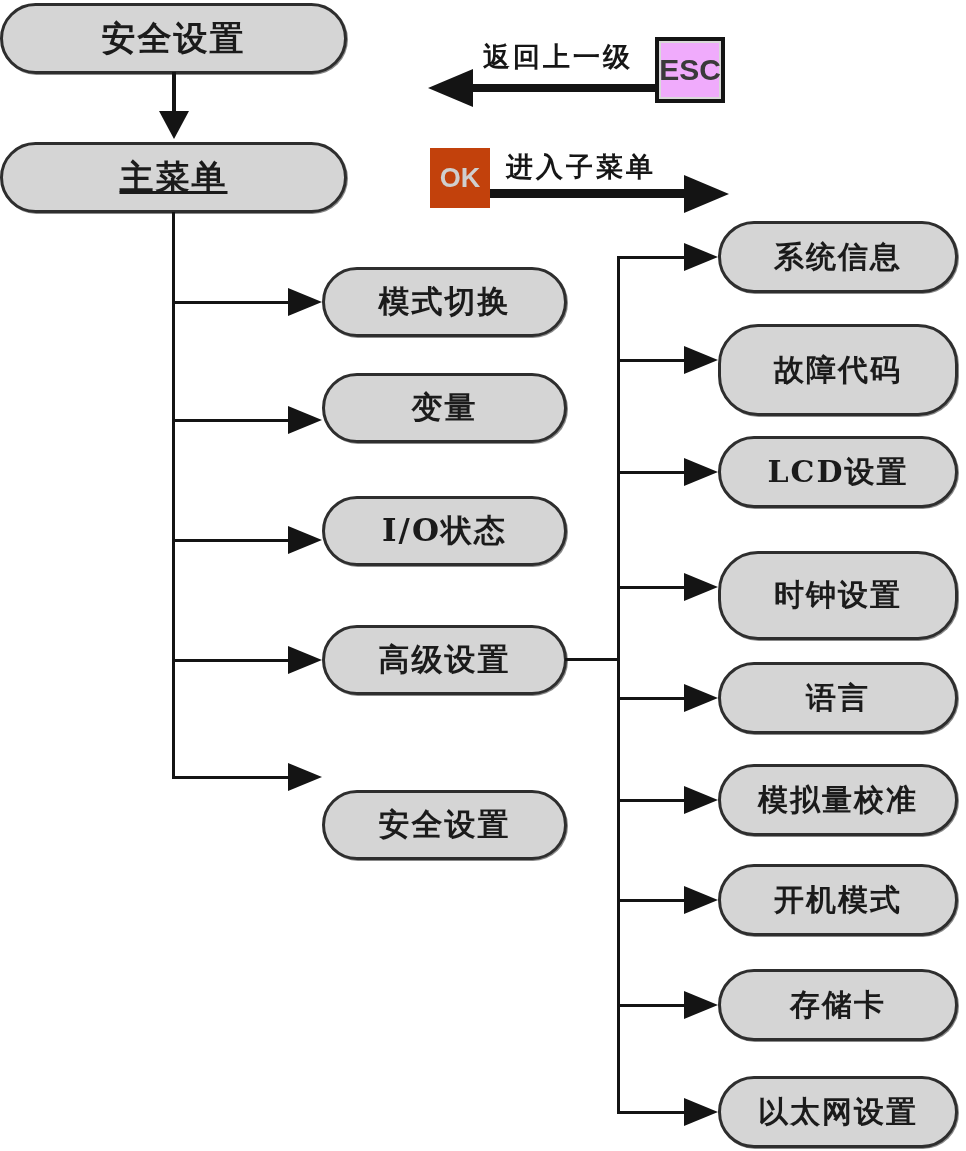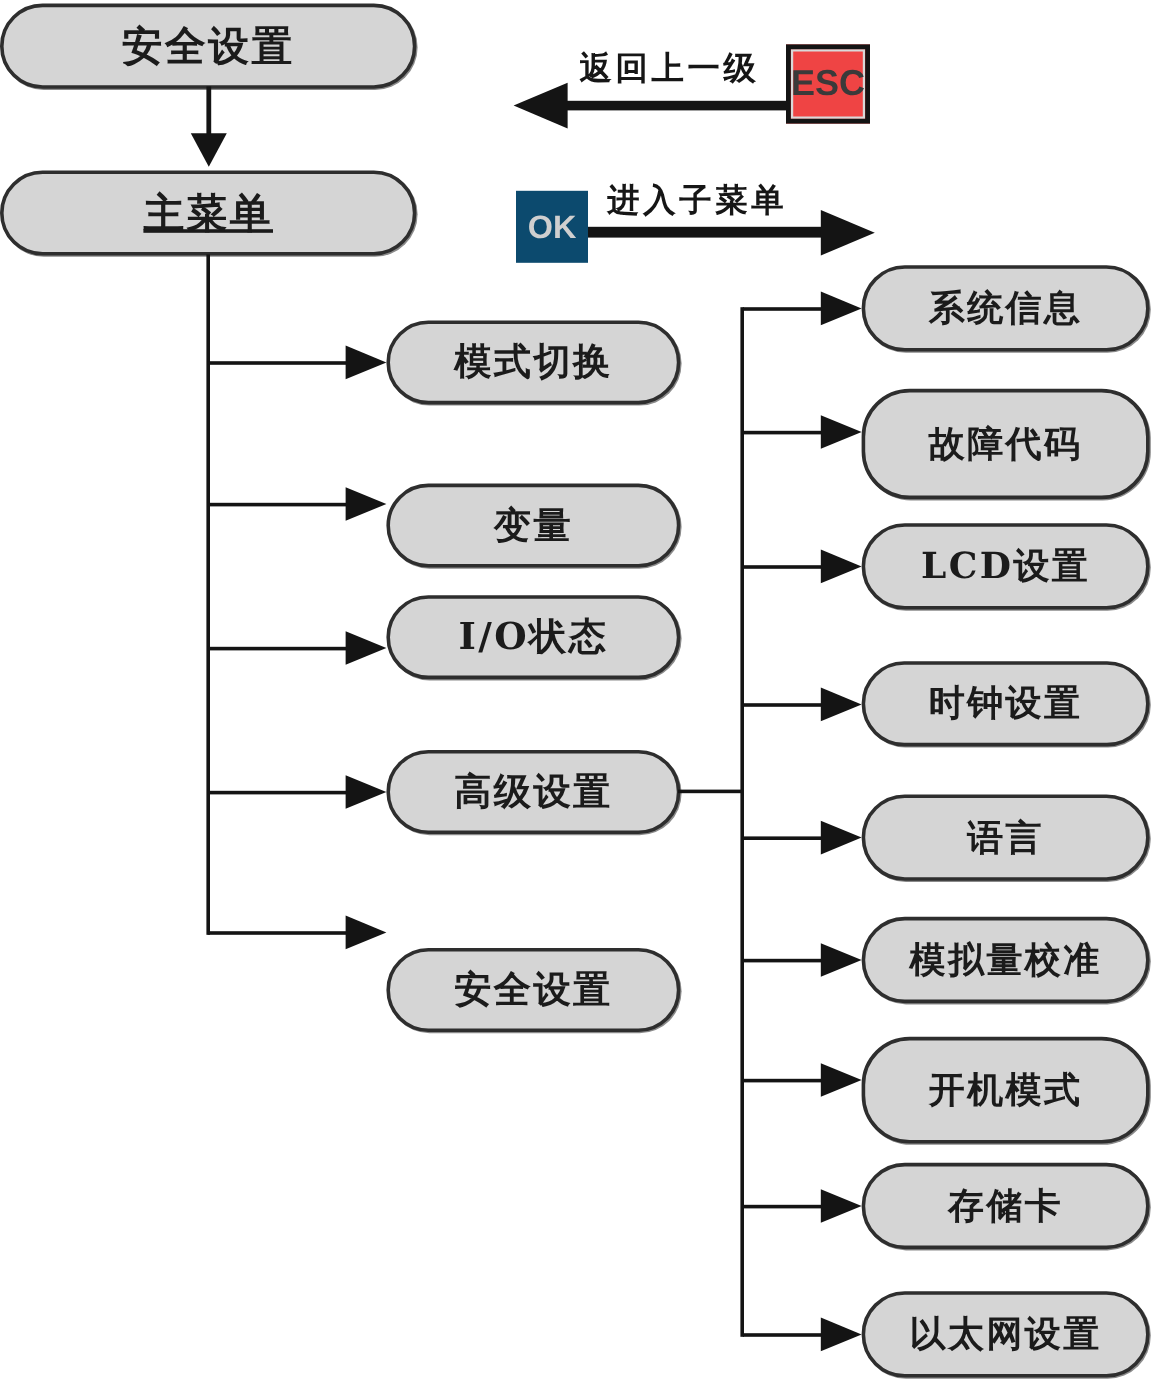--- a/index.html
+++ b/index.html
@@ -29,25 +29,25 @@
   .head.down{border-left:15px solid transparent;border-right:15px solid transparent;border-top:28px solid #141414;}
   .head.big-left{border-top:19px solid transparent;border-bottom:19px solid transparent;border-right:45px solid #141414;}
   .head.big-right{border-top:19px solid transparent;border-bottom:19px solid transparent;border-left:45px solid #141414;}
   .key{
     position:absolute;box-sizing:border-box;
     display:flex;align-items:center;justify-content:center;
     font-family:"Liberation Sans","DejaVu Sans",sans-serif;
     font-weight:bold;
   }
   .key.esc{
-    background:#ef4444;border:4px solid #141414;
+    background:#f0abfc;border:4px solid #141414;
     color:#3a3a3a;font-size:30px;letter-spacing:0px;
     box-shadow:inset 0 0 0 2px #d9d9d9;
   }
-  .key.ok{background:#0c4a6e;color:#cfcfcf;font-size:27px;margin-top:11px;}
+  .key.ok{background:#c2410c;color:#cfcfcf;font-size:27px;}
   .lbl{
     position:absolute;font-weight:bold;font-size:27px;color:#161616;
     letter-spacing:3px;white-space:nowrap;
   }
 </style>
 </head>
 <body>
 
 <div class="canvas">
 
@@ -79,21 +79,21 @@
   <div class="hline" style="left:173px;top:419px;width:117px;height:3px;"></div>
   <div class="head right" style="left:288px;top:406px;"></div>
   <div class="hline" style="left:173px;top:539px;width:117px;height:3px;"></div>
   <div class="head right" style="left:288px;top:526px;"></div>
   <div class="hline" style="left:173px;top:659px;width:117px;height:3px;"></div>
   <div class="head right" style="left:288px;top:646px;"></div>
   <div class="hline" style="left:173px;top:776px;width:117px;height:3px;"></div>
   <div class="head right" style="left:288px;top:763px;"></div>
 
   <div class="pill mid" style="left:322px;top:267px;width:245px;height:70px;">模式切换</div>
-  <div class="pill mid" style="left:322px;top:403px;width:245px;height:70px;text-align:right;">变量</div>
+  <div class="pill mid" style="left:322px;top:373px;width:245px;height:70px;text-align:right;">变量</div>
   <div class="pill mid" style="left:322px;top:496px;width:245px;height:70px;">I/O状态</div>
   <div class="pill mid" style="left:322px;top:625px;width:245px;height:70px;">高级设置</div>
   <div class="pill mid" style="left:322px;top:742px;width:245px;height:70px;margin-top:48px;">安全设置</div>
 
   <div class="hline" style="left:565px;top:658px;width:55px;height:3px;"></div>
   <div class="vline" style="left:617px;top:256px;width:3px;height:858px;"></div>
 
   <div class="hline" style="left:619px;top:256px;width:66px;height:3px;"></div>
   <div class="head right" style="left:684px;top:243px;"></div>
   <div class="hline" style="left:619px;top:359px;width:66px;height:3px;"></div>
@@ -109,20 +109,20 @@
   <div class="hline" style="left:619px;top:899px;width:66px;height:3px;"></div>
   <div class="head right" style="left:684px;top:886px;"></div>
   <div class="hline" style="left:619px;top:1004px;width:66px;height:3px;"></div>
   <div class="head right" style="left:684px;top:991px;"></div>
   <div class="hline" style="left:619px;top:1111px;width:66px;height:3px;"></div>
   <div class="head right" style="left:684px;top:1098px;"></div>
 
   <div class="pill rgt" style="left:718px;top:221px;width:240px;height:72px;">系统信息</div>
   <div class="pill rgt" style="left:718px;top:324px;width:240px;height:92px;">故障代码</div>
   <div class="pill rgt" style="left:718px;top:436px;width:240px;height:72px;">LCD设置</div>
-  <div class="pill rgt" style="left:718px;top:551px;width:240px;height:71px;">时钟设置</div>
+  <div class="pill rgt" style="left:718px;top:551px;width:240px;height:89px;">时钟设置</div>
   <div class="pill rgt" style="left:718px;top:662px;width:240px;height:72px;">语言</div>
   <div class="pill rgt" style="left:718px;top:764px;width:240px;height:72px;">模拟量校准</div>
-  <div class="pill rgt" style="left:718px;top:864px;width:240px;height:89px;">开机模式</div>
+  <div class="pill rgt" style="left:718px;top:864px;width:240px;height:72px;">开机模式</div>
   <div class="pill rgt" style="left:718px;top:969px;width:240px;height:72px;">存储卡</div>
   <div class="pill rgt" style="left:718px;top:1076px;width:240px;height:72px;">以太网设置</div>
 
 </div>
 
 </body></html>

